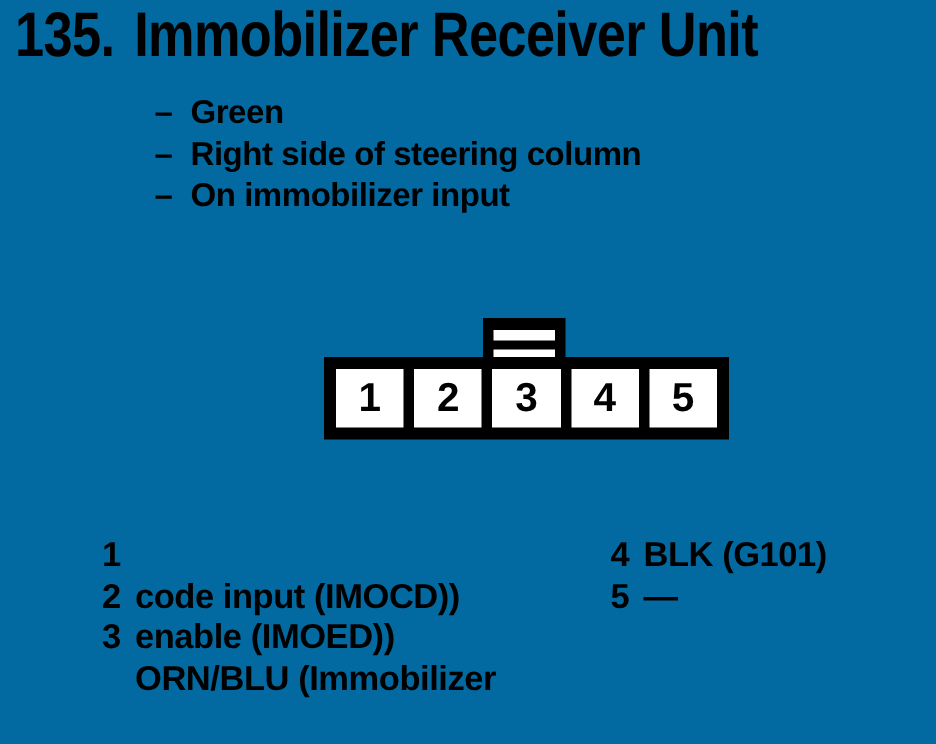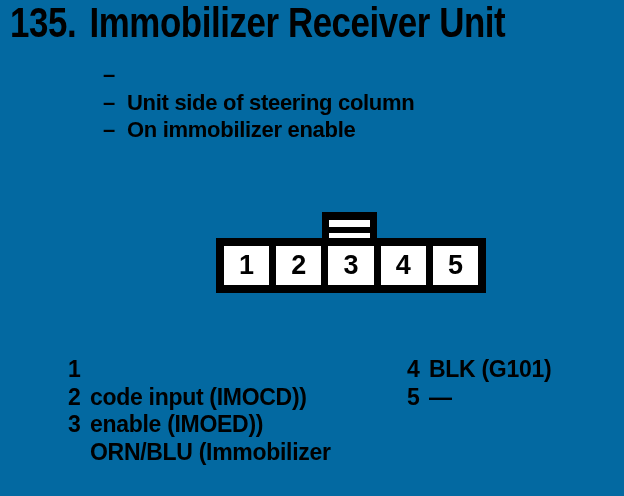--- a/index.html
+++ b/index.html
@@ -119,28 +119,29 @@
 
 <div class="page">
 
   <div class="title">
     <span class="title-num">135.</span><span>Immobilizer Receiver Unit</span>
   </div>
 
   <div class="details">
     <div class="detail-line">
       <span class="detail-dash">–</span>
+      <span>Green</span>
     </div>
     <div class="detail-line">
       <span class="detail-dash">–</span>
-      <span>Unit side of steering column</span>
+      <span>Right side of steering column</span>
     </div>
     <div class="detail-line">
       <span class="detail-dash">–</span>
-      <span>On immobilizer enable</span>
+      <span>On immobilizer input</span>
     </div>
   </div>
 
   <div class="connector">
     <div class="conn-tab">
       <div class="conn-tab-slot1"></div>
       <div class="conn-tab-slot2"></div>
     </div>
     <div class="conn-body">
       <div class="conn-cell">1</div>

